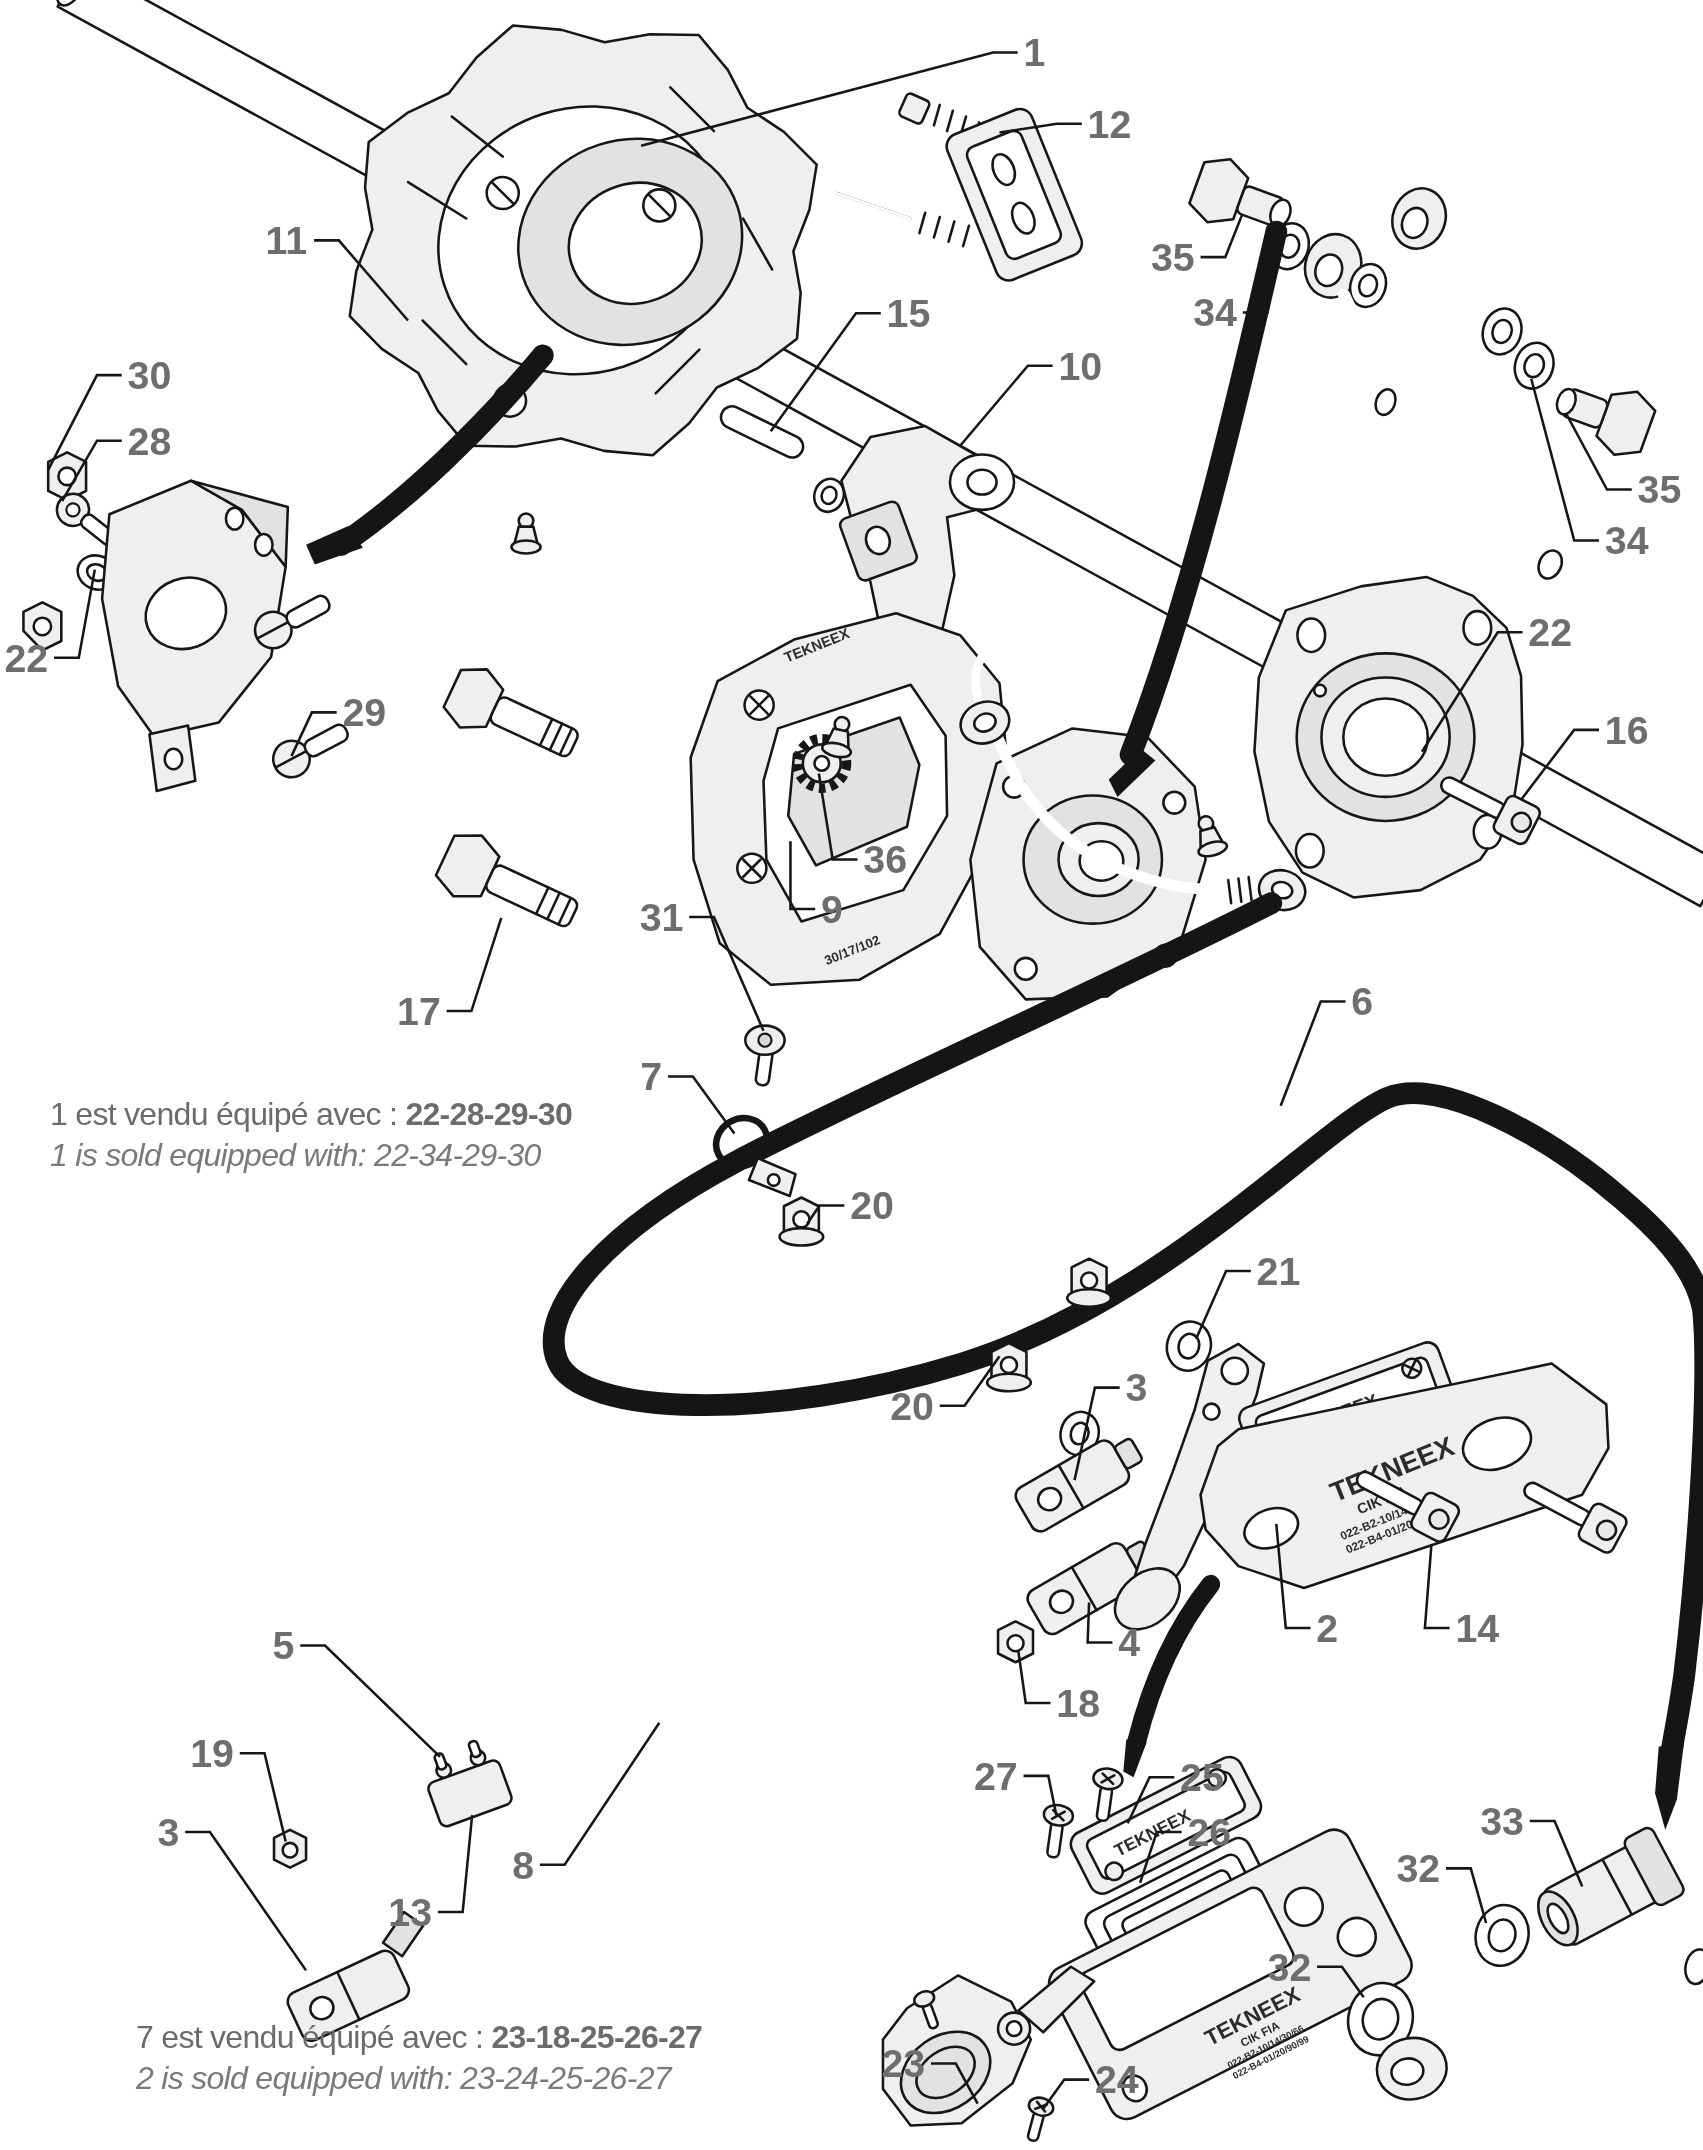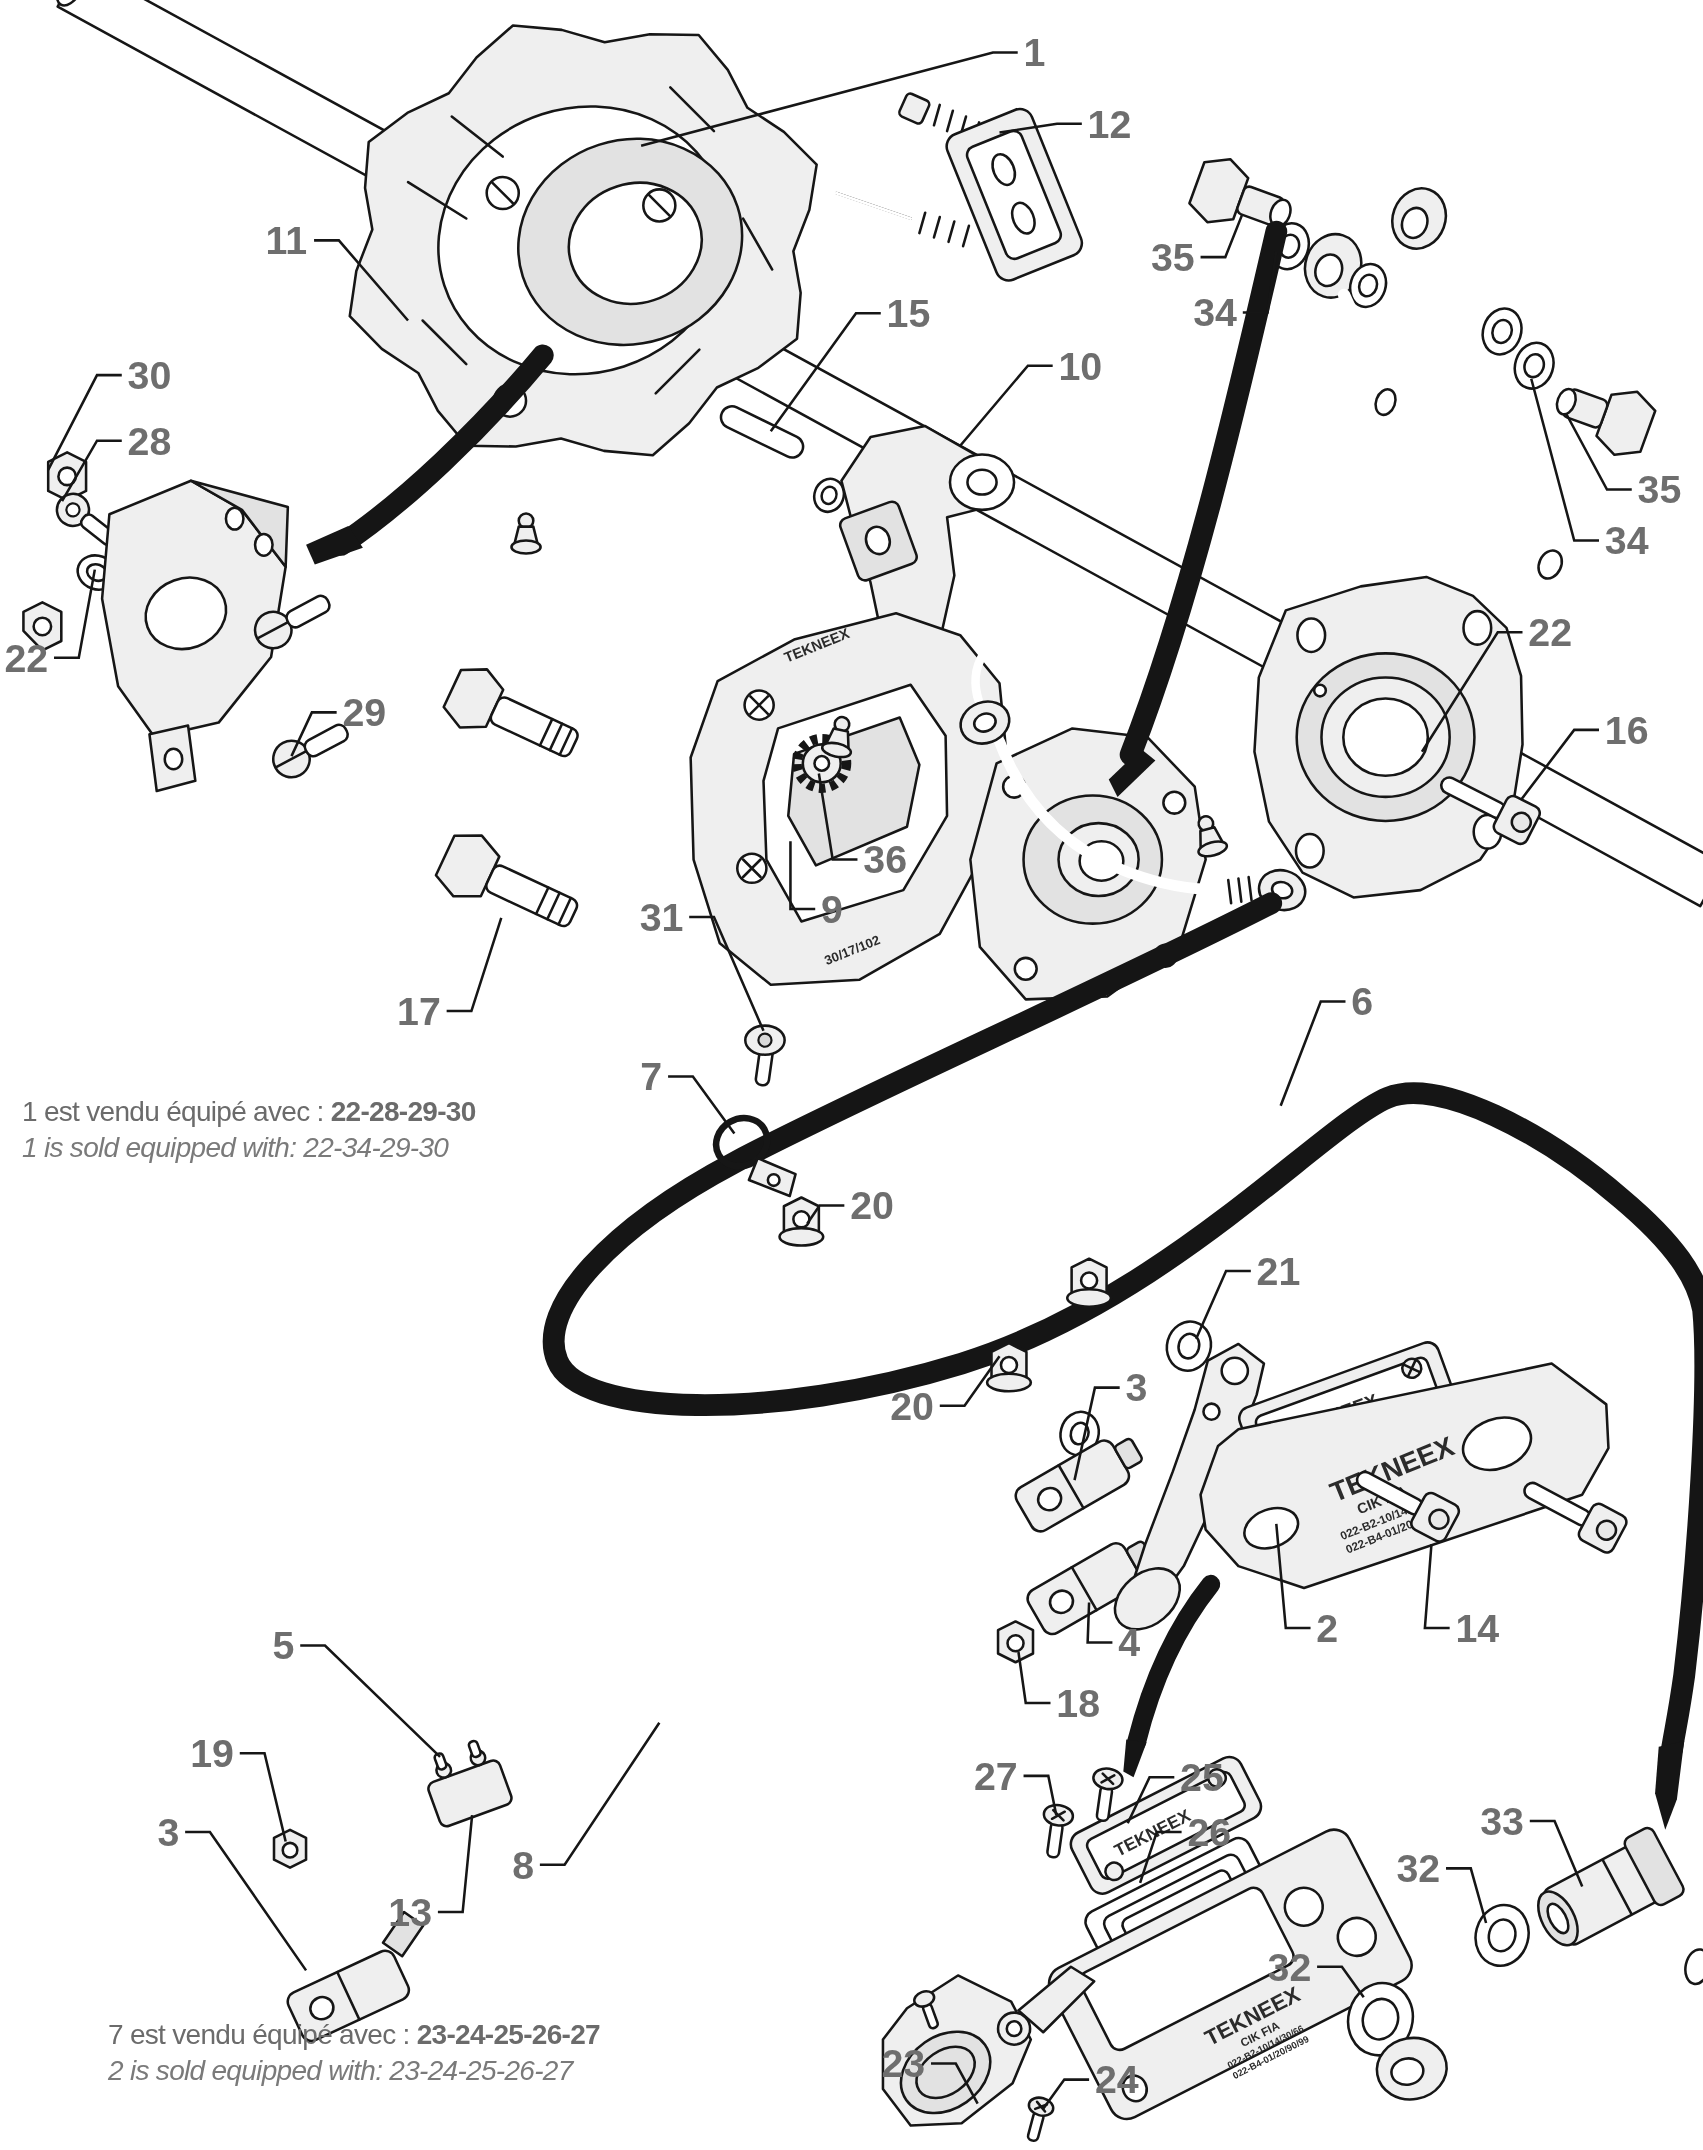--- a/index.html
+++ b/index.html
@@ -7,21 +7,21 @@
        font-family:"Liberation Sans",sans-serif;}
   #art{position:absolute;left:0;top:0;}
   svg .p  {fill:#efefef;stroke:#161616;stroke-width:3.5;stroke-linejoin:round;stroke-linecap:round;}
   svg .pw {fill:#ffffff;stroke:#161616;stroke-width:3.5;stroke-linejoin:round;stroke-linecap:round;}
   svg .pd {fill:#e2e2e2;stroke:#161616;stroke-width:3.5;stroke-linejoin:round;stroke-linecap:round;}
   svg .ln {fill:none;stroke:#161616;stroke-width:3.5;stroke-linejoin:round;stroke-linecap:round;}
   svg .hose{fill:none;stroke:#151515;stroke-linecap:round;}
   svg .eng{fill:#2b2b2b;font-family:"Liberation Sans",sans-serif;font-weight:bold;}
   svg .lbl{font-family:"Liberation Sans",sans-serif;font-weight:bold;font-size:54px;}
   svg .ldr{fill:none;stroke:#161616;stroke-width:3.5;}
-  .note{position:absolute;color:#6b6b6b;font-size:28px;letter-spacing:-0.7px;white-space:nowrap;}
+  .note{position:absolute;color:#6b6b6b;font-size:32px;letter-spacing:-0.7px;white-space:nowrap;margin-left:28px;}
   .note .fr b{font-weight:700;}
   .note .en{font-style:italic;color:#7a7a7a;font-weight:400;display:block;margin-top:4.4px;}
 </style>
 </head>
 <body>
 
 <svg id="art" width="1704" height="2151" viewBox="0 0 2339 2953" xmlns="http://www.w3.org/2000/svg">
 
   <g>
     <polygon class="pw" points="79,9 111,-49 2366,1186 2334,1244"></polygon>
@@ -554,16 +554,16 @@
       <polyline points="1495,2855 1461,2855 1432,2895" class="ldr"></polyline>
       <text x="1533" y="2874" text-anchor="middle" class="lbl" fill="#6e6e6e">24</text>
     </g>
 </svg>
 
 <div class="note" style="left:22px;top:1096px;">
   <span class="fr"><span>1 est vendu équipé avec : </span><b>22-28-29-30</b></span>
   <span class="en">1 is sold equipped with: 22-34-29-30</span>
 </div>
 <div class="note" style="left:108px;top:2019px;">
-  <span class="fr"><span>7 est vendu équipé avec : </span><b>23-24-25-26-27</b></span>
+  <span class="fr"><span>7 est vendu équipé avec : </span><b>23-18-25-26-27</b></span>
   <span class="en">2 is sold equipped with: 23-24-25-26-27</span>
 </div>
 
 
 </body></html>

